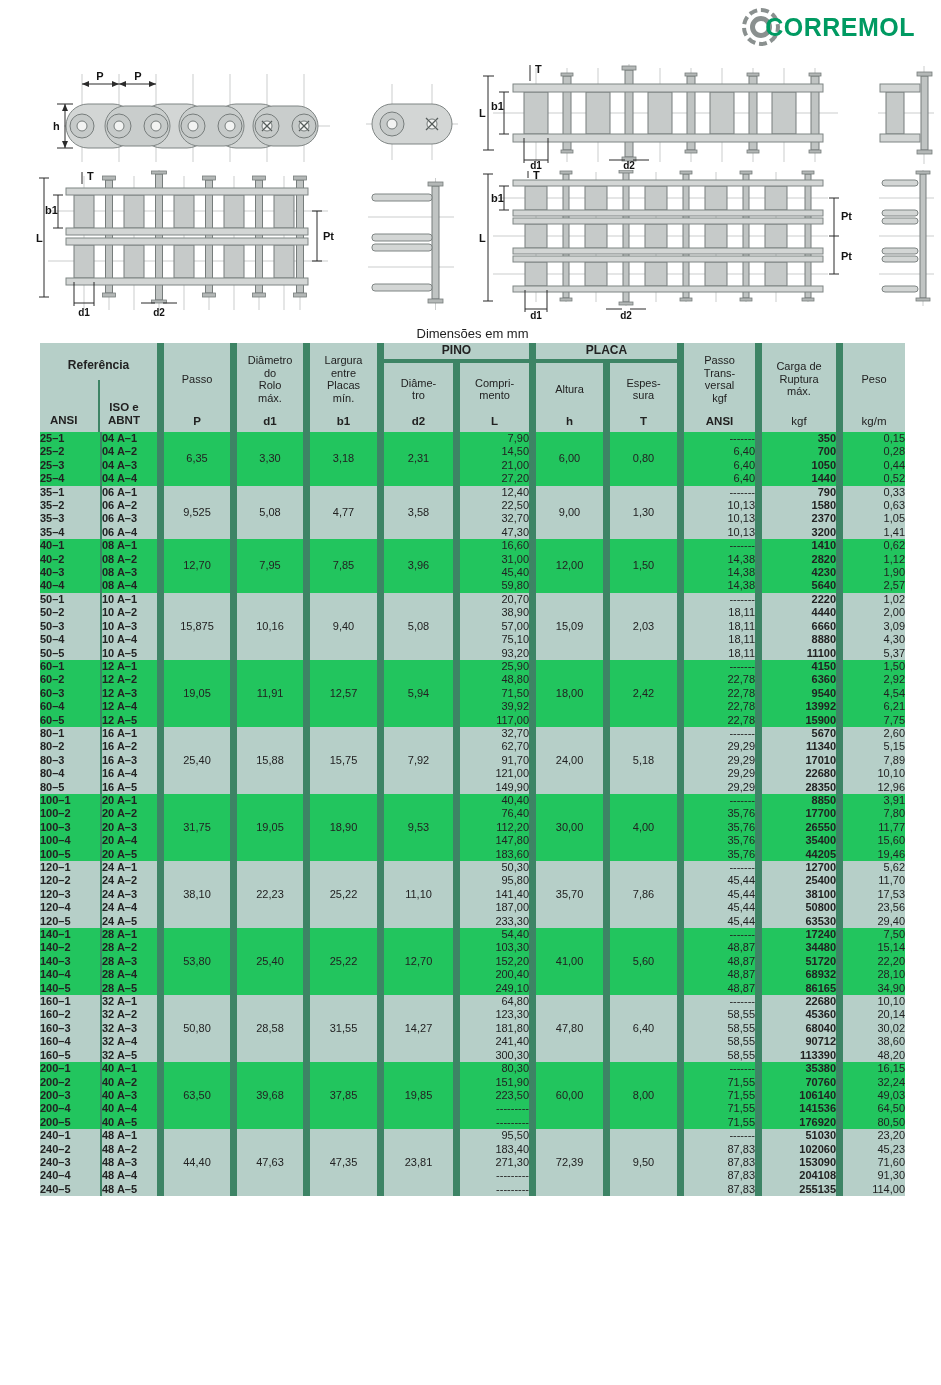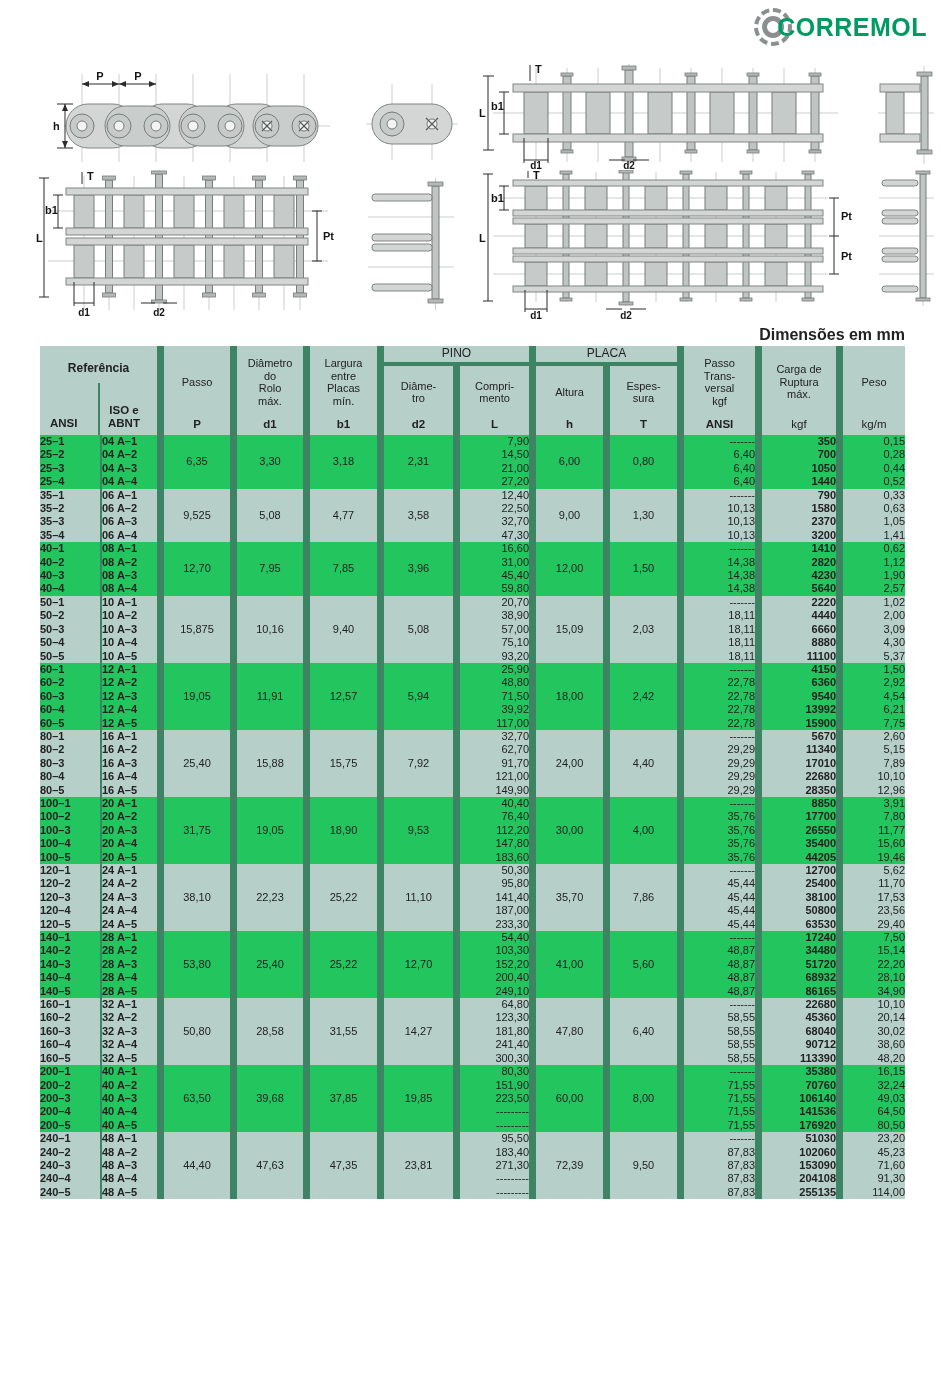--- a/index.html
+++ b/index.html
@@ -3,58 +3,58 @@
 <meta charset="utf-8">
 <style>
   :root{ --green:#3d8465; --teal:#b6cfc8; --ink:#222; }
   *{ box-sizing:border-box; }
   html,body{ margin:0; padding:0; }
   body{
     width:941px; min-height:1385px; background:#fff; color:var(--ink);
     font-family:"Liberation Sans", sans-serif; position:relative;
   }
   
-  .logo{ position:absolute; top:8px; right:14px; display:flex; align-items:center; }
+  .logo{ position:absolute; top:8px; right:26px; display:flex; align-items:center; }
   .gear{ width:38px; height:38px; border-radius:50%; border:4px dashed #8a908f; position:relative; flex:0 0 auto; }
   .gear::after{ content:""; position:absolute; inset:4px; border:5px solid #8a908f; border-radius:50%; }
   .logo-text{ color:#009a62; font-weight:bold; font-size:25px; letter-spacing:.5px; margin-left:-15px; z-index:1; }
   
   .diagrams{ position:relative; height:262px; margin-top:58px; }
   .dwg{ position:absolute; }
   .dwg .plate{ fill:#d3d6d5; stroke:#7f8584; stroke-width:1; }
   .dwg .inner{ fill:#c9cdcc; stroke:#7f8584; stroke-width:1; }
   .dwg .roller{ fill:#c6cac9; stroke:#777d7c; stroke-width:1; }
   .dwg .hole{ fill:#f2f3f2; stroke:#777d7c; stroke-width:1; }
   .dwg .pin{ fill:#c0c4c3; stroke:#777d7c; stroke-width:1; }
   .dwg .cap{ fill:#b4b8b7; stroke:#777d7c; stroke-width:.8; }
   .dwg .cross{ stroke:#b4b8b7; stroke-width:.7; }
   .dwg .dim{ stroke:#2b2b2b; stroke-width:1; fill:none; }
   .dwg .arr{ fill:#2b2b2b; stroke:none; }
   .dwg .xm{ stroke:#565c5b; stroke-width:1.3; }
   .dwg text{ font-family:"Liberation Sans",sans-serif; font-weight:bold; font-size:11px; fill:#141414; }
   .dwg text.sm{ font-size:10px; }
   
-  .units-note{ width:865px; margin:6px 0 2px 40px; text-align:right; font-weight:bold; font-size:16px; }
+  .units-note{ width:865px; margin:6px 0 2px 40px; text-align:center; font-weight:normal; font-size:13px; }
   
   table.chain{ margin-left:40px; width:865px; border-collapse:separate; border-spacing:0; table-layout:fixed; }
   table.chain th, table.chain td{ padding:0; font-size:11px; }
   thead th{ background:var(--teal); height:89px; vertical-align:top; font-weight:normal; }
   .bar{ border-left:7px solid var(--green); }
   .thin-bar{ border-left:2px solid var(--green); }
   .thwrap{ height:89px; display:flex; flex-direction:column; }
   .col-label{ flex:1; display:flex; align-items:center; justify-content:center; text-align:center;
               white-space:pre-line; line-height:12.5px; font-size:11px; }
   .col-symbol{ padding-bottom:5px; text-align:center; font-size:11.5px; line-height:12px; }
   .sym-b{ font-weight:bold; }
   .ref-title{ margin-top:15px; font-weight:bold; font-size:12px; text-align:center; }
   .ref-subs{ margin-top:auto; height:52px; display:flex; }
   .ref-ansi{ width:58px; display:flex; align-items:flex-end; padding:0 0 6px 10px; font-weight:bold; font-size:11.5px; }
   .ref-iso{ flex:1; border-left:2px solid var(--green); display:flex; align-items:flex-end;
             padding:0 0 6px 8px; font-weight:bold; font-size:11.5px; white-space:pre-line; line-height:12.5px; }
-  .group-title{ font-weight:normal; font-size:12px; border-bottom:4px solid var(--green);
+  .group-title{ font-weight:bold; font-size:12px; border-bottom:4px solid var(--green);
                 height:20px; display:flex; align-items:flex-end; justify-content:center; padding-bottom:2px; }
   .group-subs{ flex:1; display:flex; }
   .gsub{ flex:1; display:flex; flex-direction:column; }
   .gbar{ border-left:7px solid var(--green); }
   tbody td{ white-space:pre-line; line-height:13.4px; }
   tbody tr{ background:#22c55e; }
   tbody tr.shaded{ background:var(--teal); }
   .c-multi{ vertical-align:top; padding-top:6px; padding-bottom:7px; }
   .c-mid{ vertical-align:middle; text-align:center; }
   .c-ansi{ text-align:left; padding-left:12px; font-weight:bold; }
@@ -683,21 +683,21 @@
     <td class="c-mid bar">25,40</td>
     <td class="c-mid bar">15,88</td>
     <td class="c-mid bar">15,75</td>
     <td class="c-mid bar">7,92</td>
     <td class="c-multi c-l bar">32,70
 62,70
 91,70
 121,00
 149,90</td>
     <td class="c-mid bar">24,00</td>
-    <td class="c-mid bar">4,40</td>
+    <td class="c-mid bar">5,18</td>
     <td class="c-multi c-pt bar">-------
 29,29
 29,29
 29,29
 29,29</td>
     <td class="c-multi c-carga bar">5670
 11340
 17010
 22680
 28350</td>

